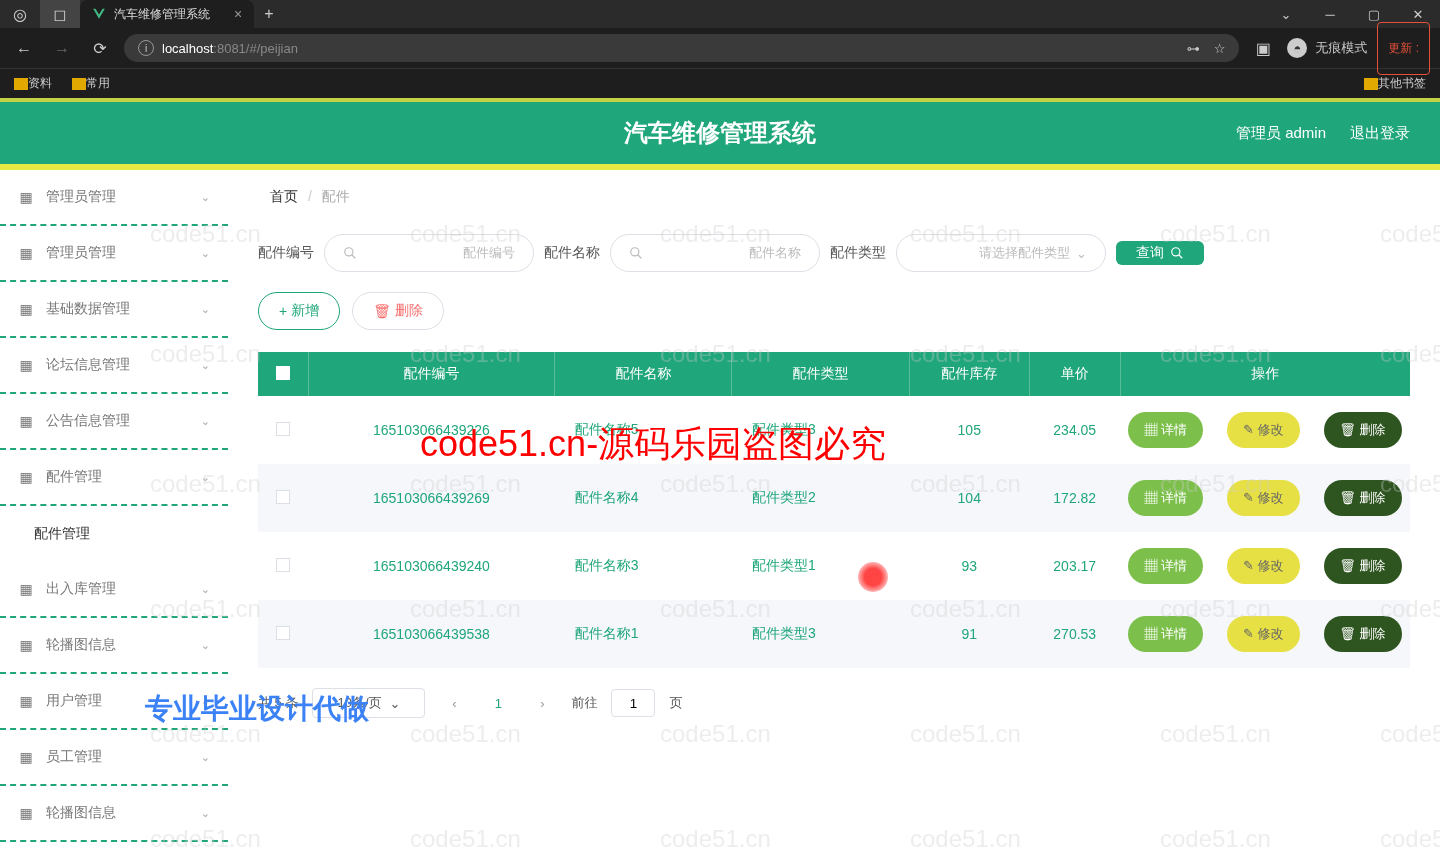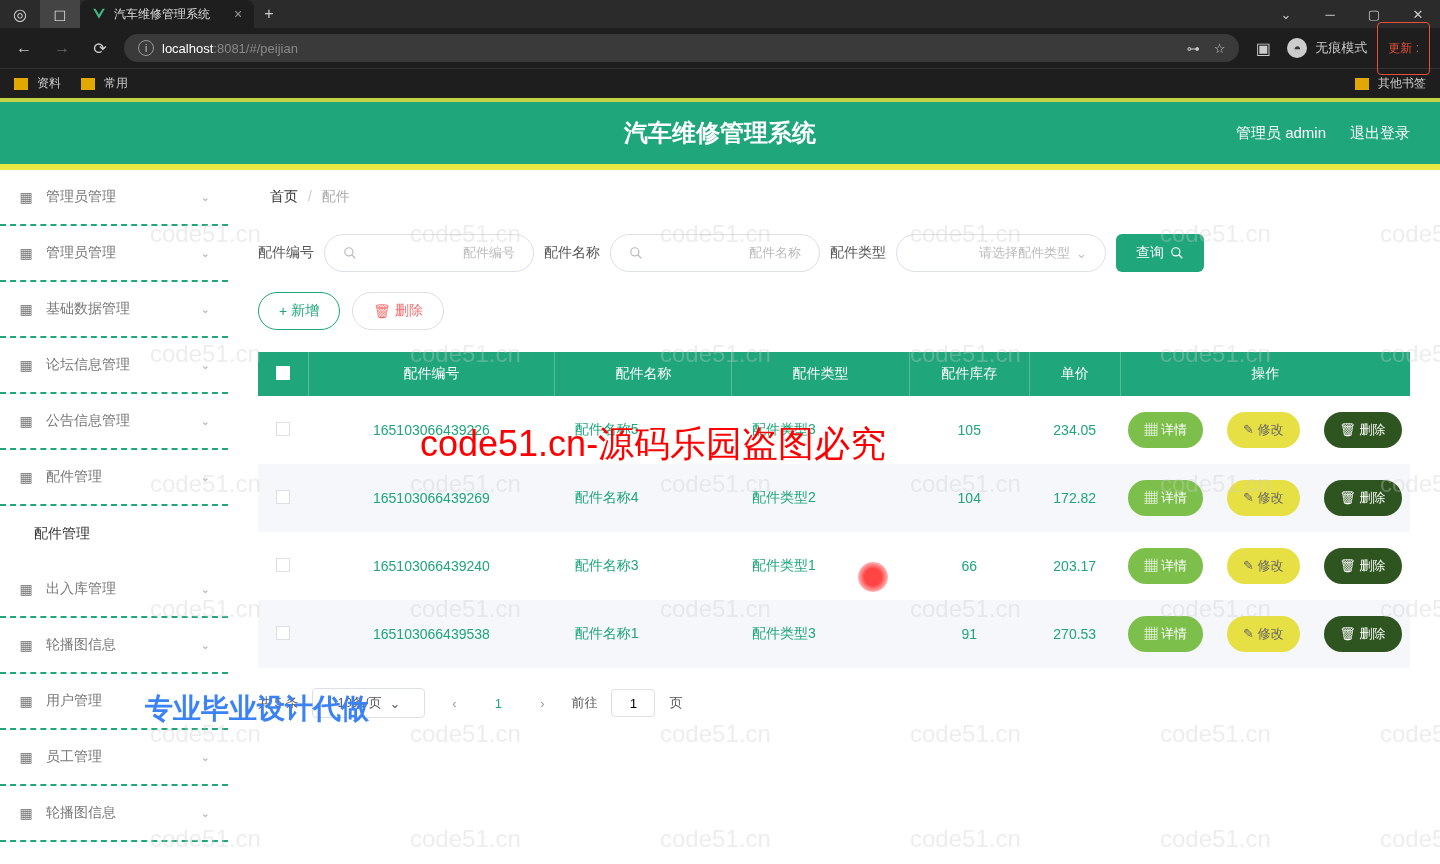--- a/index.html
+++ b/index.html
@@ -23,21 +23,21 @@
 .url-info { width: 16px; height: 16px; border: 1px solid #999; border-radius: 50%; display: flex; align-items: center; justify-content: center; font-size: 10px; margin-right: 8px; }
 .url-host { color: #fff; }
 .url-path { color: #888; }
 .url-actions { margin-left: auto; display: flex; gap: 14px; align-items: center; }
 .incognito { display: flex; align-items: center; gap: 8px; color: #ccc; font-size: 13px; }
 .incognito-icon { width: 20px; height: 20px; background: #ccc; border-radius: 50%; display: flex; align-items: center; justify-content: center; color: #333; }
 .update-btn { border: 1px solid #e55039; color: #e55039; padding: 17px 10px; border-radius: 4px; font-size: 12px; }
 
 
 .bookmarks { background: #1e1e1e; height: 30px; display: flex; align-items: center; padding: 0 14px; gap: 20px; border-top: 1px solid #333; }
-.bookmark { display: flex; align-items: center; gap: 9px; color: #ccc; font-size: 12px; }
+.bookmark { display: flex; align-items: center; gap: 0; color: #ccc; font-size: 12px; }
 .folder-icon { width: 14px; height: 12px; background: #e0a800; }
 .bookmark-right { margin-left: auto; }
 
 
 .app-header { background: #1fa67a; height: 72px; display: flex; align-items: center; justify-content: center; position: relative; border-top: 4px solid #c5d145; border-bottom: 6px solid #e8e845; }
 .app-title { color: #fff; font-size: 24px; font-weight: bold; }
 .user-area { position: absolute; right: 30px; color: #fff; font-size: 15px; display: flex; gap: 24px; }
 
 
 .app-body { display: flex; height: calc(864px - 98px - 72px); }
@@ -51,21 +51,21 @@
 .main { flex: 1; padding: 18px 30px; background: #fff; overflow: auto; }
 .breadcrumb { font-size: 14px; color: #333; margin-bottom: 28px; margin-left: 12px; }
 .breadcrumb .sep { color: #ccc; margin: 0 6px; }
 .breadcrumb .cur { color: #aaa; }
 
 .search-row { display: flex; align-items: center; gap: 10px; margin-bottom: 20px; }
 .search-label { font-size: 14px; color: #555; }
 .search-input { border: 1px solid #dcdfe6; border-radius: 22px; height: 38px; width: 210px; padding: 0 18px; font-size: 13px; display: flex; align-items: center; }
 .search-input svg { color: #bbb; margin-right: 8px; }
 .search-input span { margin-left: auto; color: #bbb; font-size: 13px; }
-.query-btn { background: #1fa67a; color: #fff; border: none; height: 38px; padding: 0 20px; border-radius: 6px; font-size: 14px; display: flex; align-items: center; gap: 6px; }
+.query-btn { background: #1fa67a; color: #fff; border: none; height: 24px; padding: 0 20px; border-radius: 6px; font-size: 14px; display: flex; align-items: center; gap: 6px; }
 
 .action-row { display: flex; gap: 12px; margin-bottom: 22px; }
 .add-btn { border: 1px solid #1fa67a; color: #1fa67a; background: #fff; height: 38px; padding: 0 20px; border-radius: 22px; font-size: 14px; display: flex; align-items: center; gap: 4px; }
 .delete-btn { border: 1px solid #dcdfe6; color: #f56c6c; background: #fff; height: 38px; padding: 0 20px; border-radius: 22px; font-size: 14px; display: flex; align-items: center; gap: 4px; }
 
 
 .table { width: 100%; border-collapse: collapse; }
 .table thead { background: #1fa67a; color: #fff; }
 .table th { height: 44px; font-size: 14px; font-weight: 500; border-right: 1px solid #5abb96; }
 .table th:first-child { width: 50px; }
@@ -305,21 +305,21 @@
                 <button class="pill edit">✎ 修改</button>
                 <button class="pill del">🗑 删除</button>
               </div>
             </td>
           </tr>
           <tr>
             <td><span class="checkbox"></span></td>
             <td>165103066439240</td>
             <td style="text-align:left;padding-left:20px">配件名称3</td>
             <td style="text-align:left;padding-left:20px">配件类型1</td>
-            <td>66</td>
+            <td>93</td>
             <td>203.17</td>
             <td>
               <div class="row-actions">
                 <button class="pill detail">▦ 详情</button>
                 <button class="pill edit">✎ 修改</button>
                 <button class="pill del">🗑 删除</button>
               </div>
             </td>
           </tr>
           <tr>

